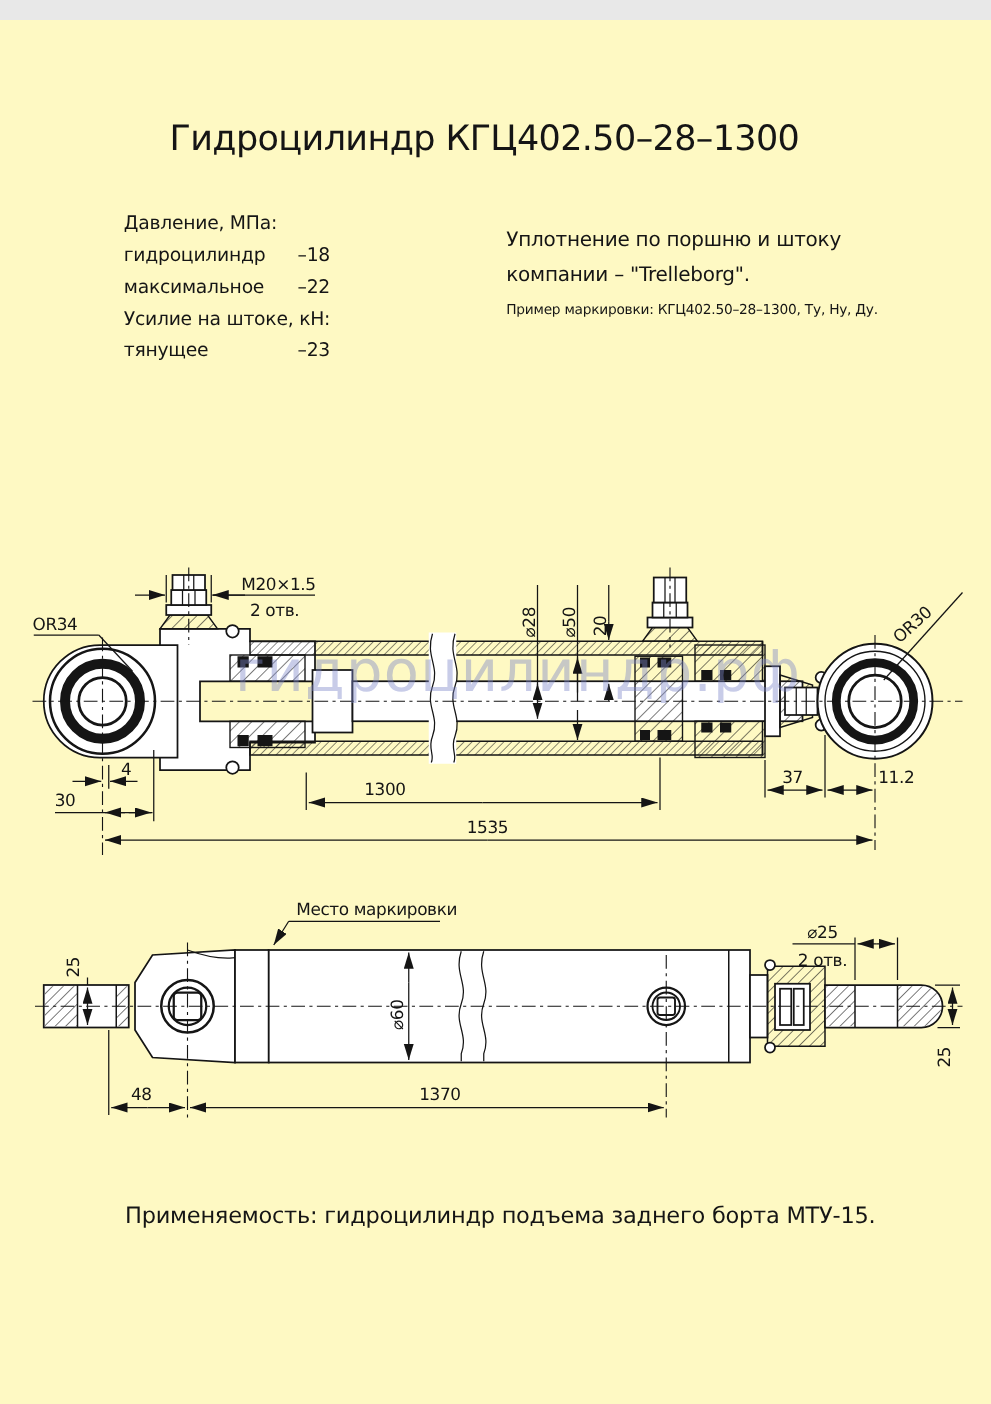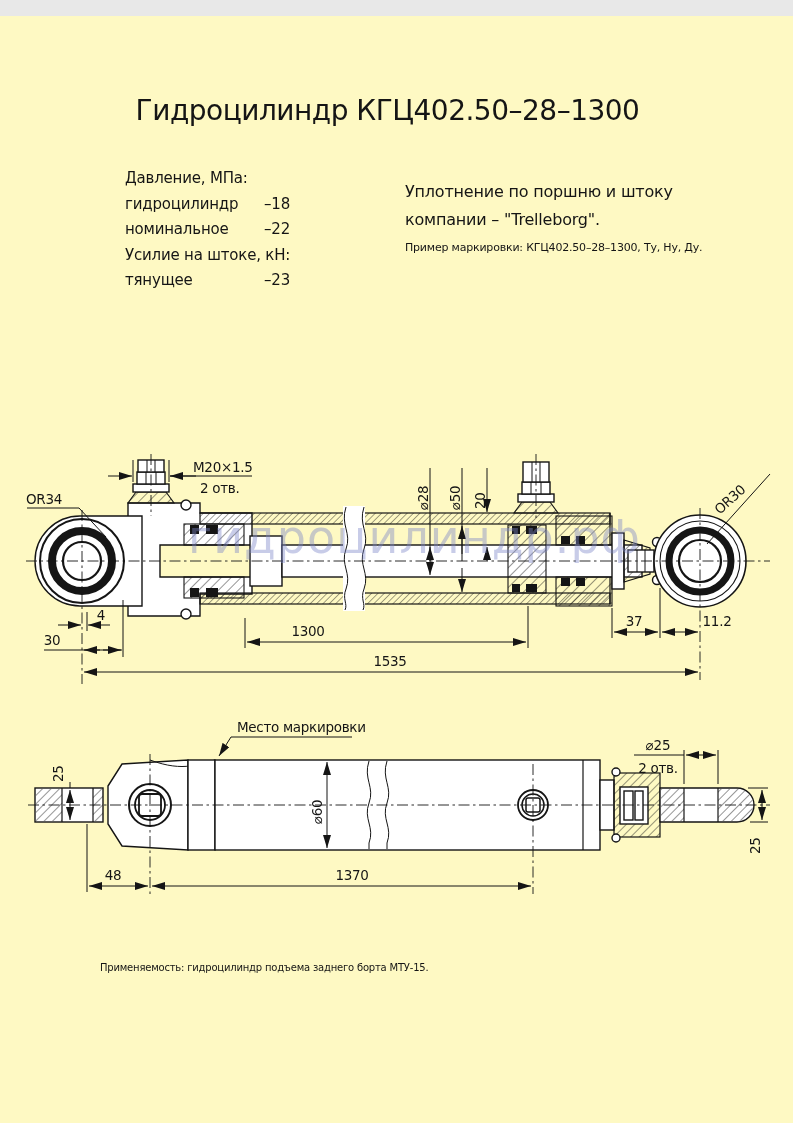--- a/index.html
+++ b/index.html
@@ -4,25 +4,25 @@
 <style>
   html,body{margin:0;padding:0;background:#e8e8e8;}
   .page{
     position:relative;width:793px;height:1123px;margin:16px auto;background:#fef9c3;
     font-family:"DejaVu Sans",sans-serif;color:#151515;overflow:hidden;
   }
   .title{
     position:absolute;top:78px;left:0;width:775px;text-align:center;
     font-size:28px;letter-spacing:-0.5px;white-space:nowrap;
   }
-  .specs{position:absolute;left:125px;top:153px;font-size:15px;letter-spacing:-0.2px;}
+  .specs{position:absolute;left:99px;top:153px;font-size:15px;letter-spacing:-0.2px;}
   .spec-row{display:grid;grid-template-columns:139px auto;height:25.6px;align-items:start;white-space:nowrap;}
   .sealing{position:absolute;left:405px;top:162px;font-size:16px;line-height:28px;white-space:nowrap;letter-spacing:-0.2px;}
   .sealing .small{font-size:11px;}
-  .app-note{position:absolute;left:100px;top:946px;font-size:10px;white-space:nowrap;letter-spacing:-0.2px;}
+  .app-note{position:absolute;left:100px;top:946px;font-size:18px;white-space:nowrap;letter-spacing:-0.2px;}
   .watermark{
     position:absolute;left:188px;top:494px;font-size:46px;letter-spacing:1px;
     color:rgba(125,133,200,0.42);z-index:6;white-space:nowrap;pointer-events:none;
   }
   svg.dwg{position:absolute;left:0;}
   svg.dwg text{font-family:"DejaVu Sans",sans-serif;font-size:13.5px;fill:#151515;stroke:none;letter-spacing:-0.3px;}
   .ol{fill:#ffffff;stroke:#151515;stroke-width:1.4;}
   .ln{stroke:#151515;stroke-width:1.2;fill:none;}
   .thin{stroke:#151515;stroke-width:1;fill:none;}
   .cl{stroke:#151515;stroke-width:0.9;fill:none;stroke-dasharray:11 3.5 2.5 3.5;}
@@ -38,21 +38,21 @@
   <div class="specs">
     <div class="spec-row">
         <span>Давление, МПа:</span>
         <span></span>
       </div>
     <div class="spec-row">
         <span>гидроцилиндр</span>
         <span>–18</span>
       </div>
     <div class="spec-row">
-        <span>номинальное</span>
+        <span>максимальное</span>
         <span>–22</span>
       </div>
     <div class="spec-row">
         <span>Усилие на штоке, кН:</span>
         <span></span>
       </div>
     <div class="spec-row">
         <span>тянущее</span>
         <span>–23</span>
       </div>

